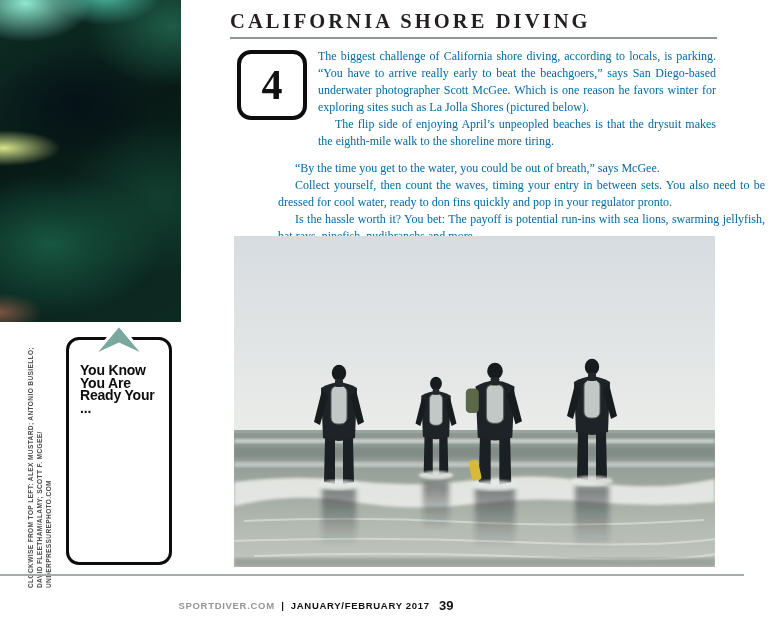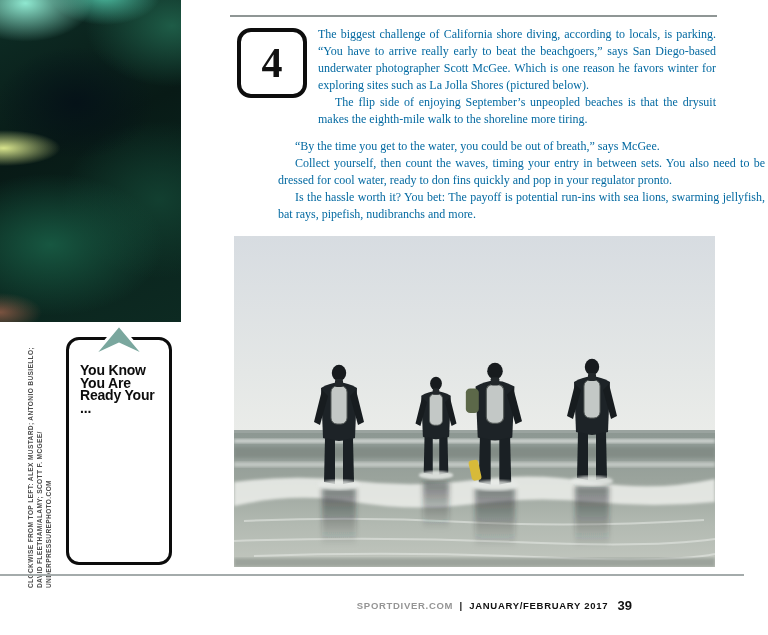--- a/index.html
+++ b/index.html
@@ -79,21 +79,21 @@
   }
   .indent{text-indent:17px;}
   .full-text{width:487px;margin-left:48px;}
 
   
   .beach-photo{left:234px;top:236px;width:481px;height:331px;}
 
   
   .footer-rule{left:0;top:574px;width:744px;height:2px;background:#a4abab;}
   .footer{
-    left:0;top:598px;width:632px;text-align:right;
+    left:0;top:598px;width:632px;text-align:center;
     font-family:"Liberation Sans", sans-serif;font-weight:bold;
     font-size:9.5px;letter-spacing:.7px;color:#111;
   }
   .footer .site{color:#959595;}
   .footer .sep{margin:0 3px;}
   .footer .pagenum{font-size:13px;letter-spacing:0;margin-left:6px;vertical-align:-1px;}
 </style>
 </head>
 <body>
 
@@ -108,29 +108,30 @@
   <div class="ready-inner">
     <div class="ready-heading">
       <div>You Know</div>
       <div>You Are</div>
       <div>Ready Your ...</div>
     </div>
   </div>
 </div>
 
 <div class="abs main-col">
+  <h1 class="article-title">CALIFORNIA SHORE DIVING</h1>
   <div class="title-rule"></div>
 
   <div class="lead-wrap bodycopy">
     <div class="number-box">
       <span>4</span>
     </div>
     <div class="lead-text">
       <p>The biggest challenge of California shore diving, according to locals, is parking. “You have to arrive really early to beat the beachgoers,” says San Diego-based underwater photographer Scott McGee. Which is one reason he favors winter for exploring sites such as La Jolla Shores (pictured below).</p>
-      <p class="indent">The flip side of enjoying September’s unpeopled beaches is that the drysuit makes the eighth-mile walk to the shoreline more tiring.</p>
+      <p class="indent">The flip side of enjoying April’s unpeopled beaches is that the drysuit makes the eighth-mile walk to the shoreline more tiring.</p>
     </div>
   </div>
 
   <div class="bodycopy full-text">
     <p class="indent">“By the time you get to the water, you could be out of breath,” says McGee.</p>
     <p class="indent">Collect yourself, then count the waves, timing your entry in between sets. You also need to be dressed for cool water, ready to don fins quickly and pop in your regulator pronto.</p>
     <p class="indent">Is the hassle worth it? You bet: The payoff is potential run-ins with sea lions, swarming jellyfish, bat rays, pipefish, nudibranchs and more.</p>
   </div>
 </div>
 

